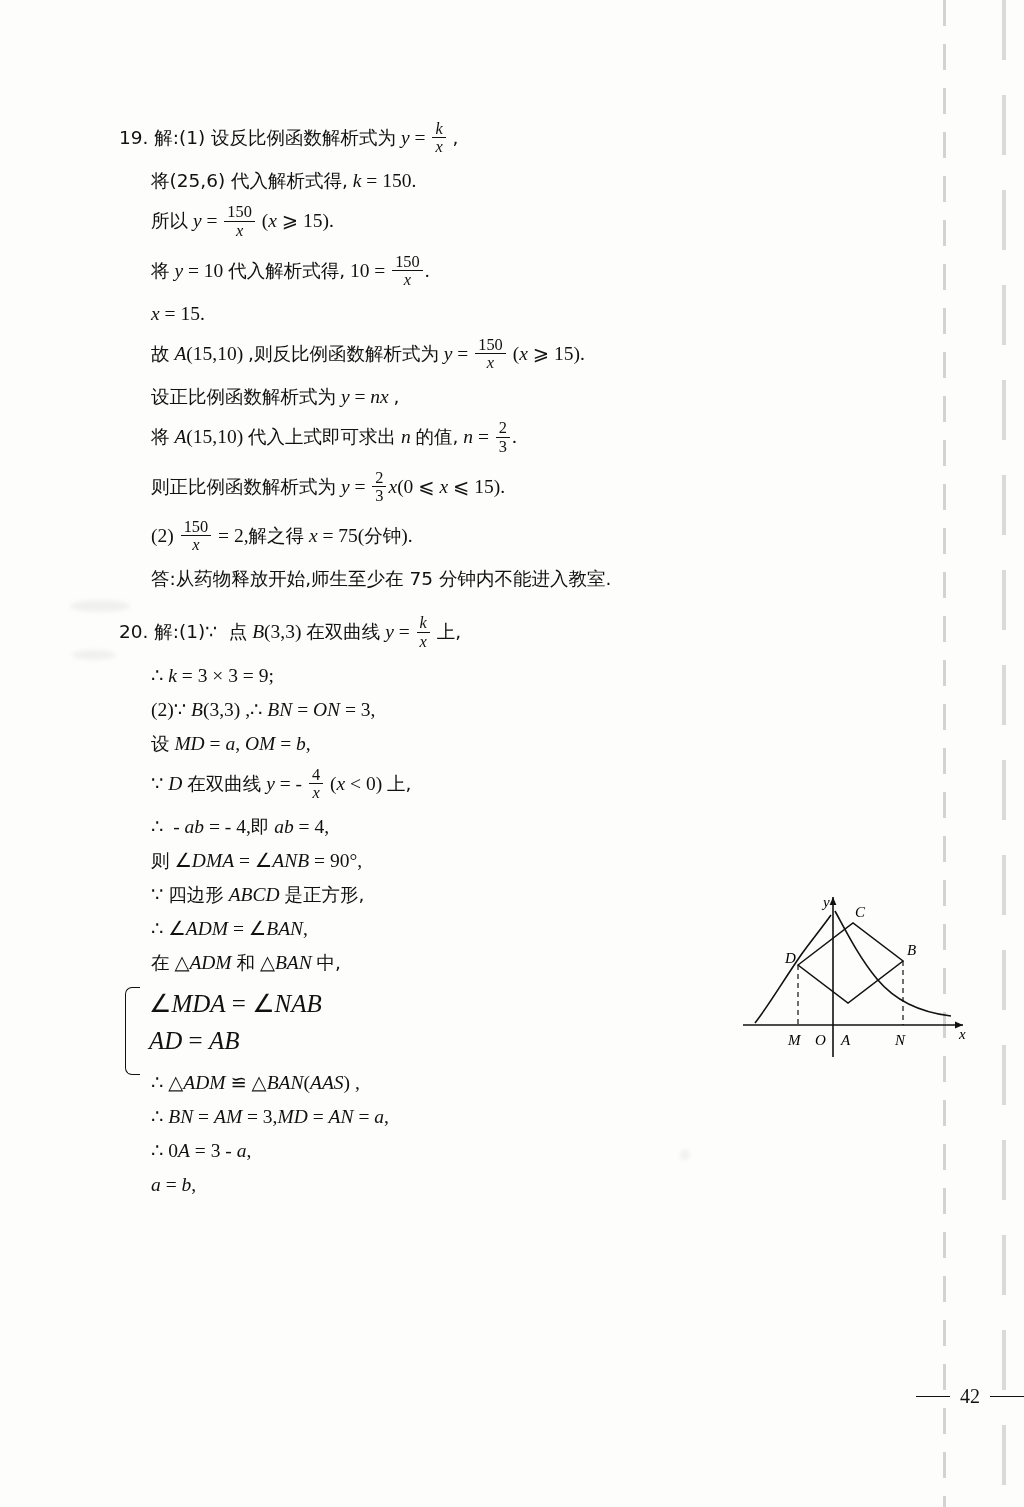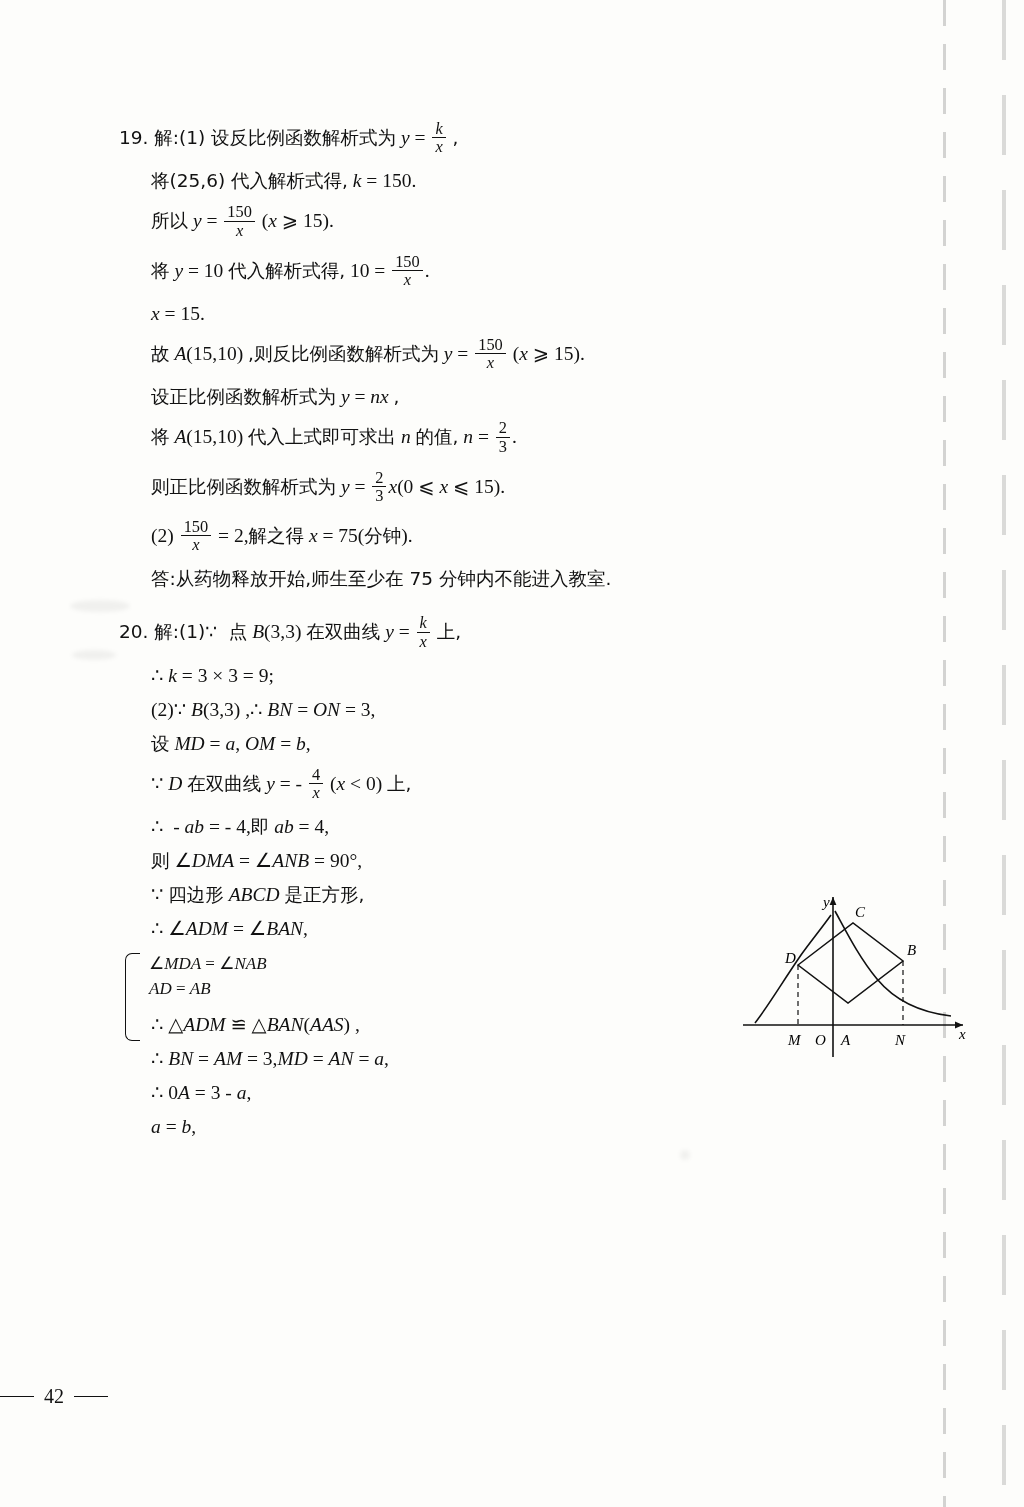--- a/index.html
+++ b/index.html
@@ -87,37 +87,37 @@
     position: absolute;
     left: 6px;
     top: 2px;
     width: 14px;
     height: 86px;
     border-left: 1.6px solid #111;
     border-top: 1.6px solid #111;
     border-bottom: 1.6px solid #111;
     border-radius: 7px 0 0 7px;
   }
-  .system .row { font-size: 17px; line-height: 1.48; white-space: nowrap; }
+  .system .row { font-size: 25px; line-height: 1.48; white-space: nowrap; }
 
   
   .figure {
     position: absolute;
     left: 735px;
     top: 885px;
     width: 240px;
     height: 180px;
   }
 
   .page-number {
     position: absolute;
     left: 0;
     right: 0;
     top: 1385px;
-    text-align: left;
+    text-align: right;
     font-size: 20px;
     font-family: "Liberation Serif", serif;
   }
   .page-number .rule-l,
   .page-number .rule-r {
     display: inline-block;
     width: 34px;
     height: 0;
     border-top: 1.6px solid #111;
     vertical-align: 6px;
@@ -233,20 +233,23 @@
     <div class="line indent">
       ∵ <span class="cn">四边形</span> <i class="m">ABCD</i> <span class="cn">是正方形,</span>
     </div>
 
 
 
     <div class="line indent">
       ∴ ∠<i class="m">ADM</i> = ∠<i class="m">BAN</i>,
     </div>
 
+    <div class="line indent">
+      <span class="cn">在</span> △<i class="m">ADM</i> <span class="cn">和</span> △<i class="m">BAN</i> <span class="cn">中,</span>
+    </div>
 
     <div class="line indent system" style="margin-bottom:12px">
       <span class="brace"></span>
       <div class="row">∠<i class="m">MDA</i> = ∠<i class="m">NAB</i></div>
       <div class="row"><i class="m">AD</i> = <i class="m">AB</i></div>
     </div>
 
     <div class="line indent">
       ∴ △<i class="m">ADM</i> ≌ △<i class="m">BAN</i>(<i class="m">AAS</i>) ,
     </div>

